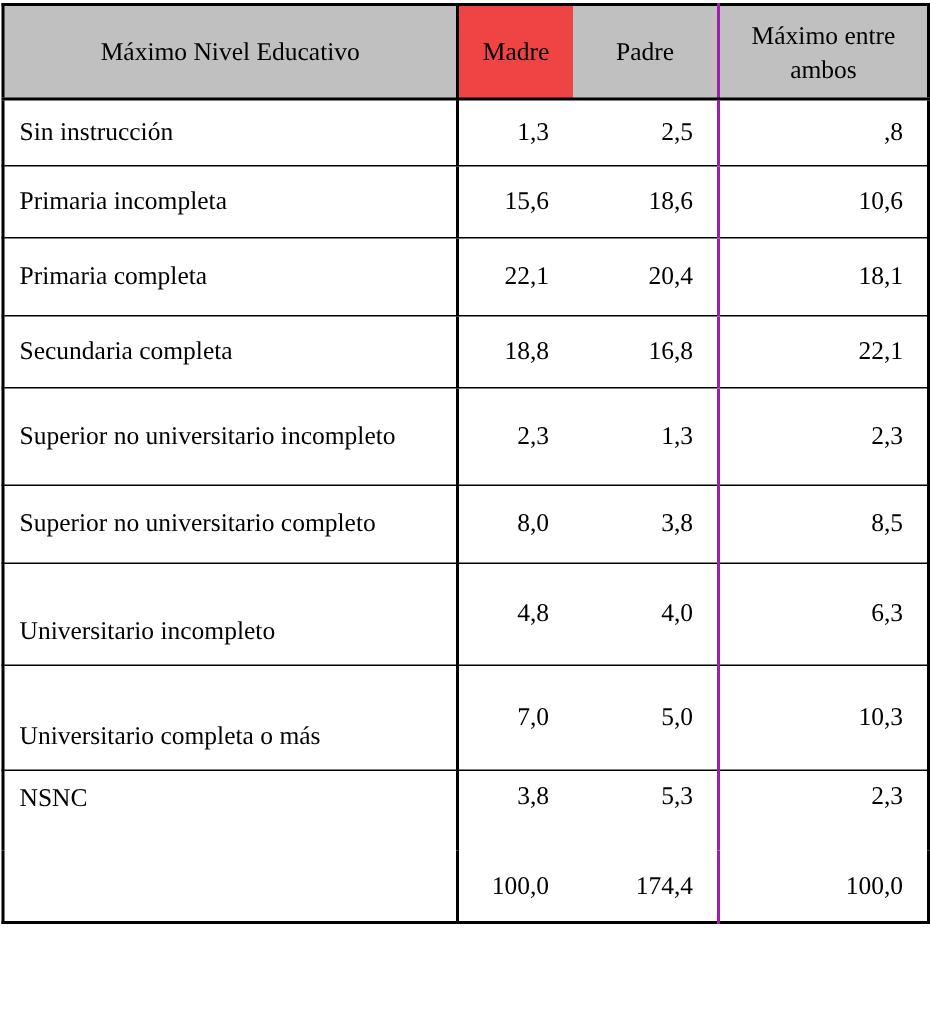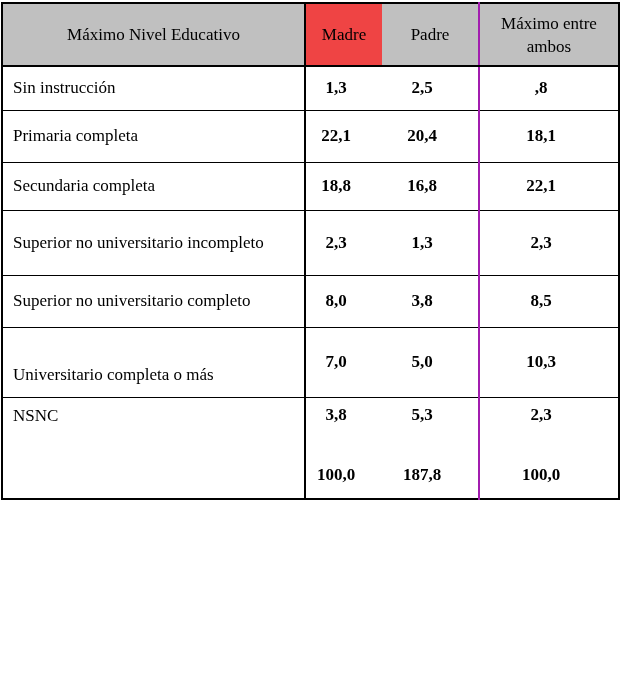--- a/index.html
+++ b/index.html
@@ -52,24 +52,23 @@
     vertical-align: middle;
     padding: 0;
   }
   td.cell-label {
     text-align: left;
     padding-left: 10px;
     padding-right: 8px;
     line-height: 24px;
   }
   td.cell-num {
-    text-align: center;
+    text-align: right;
     padding-right: 16px;
     line-height: 22px;
-    font-weight: bold;
   }
   tr.r-label-bottom td.cell-label {
     vertical-align: bottom;
     padding-bottom: 10px;
   }
   tr.r-top td {
     vertical-align: top;
     padding-top: 6px;
   }
 </style>
@@ -92,20 +91,26 @@
         <th class="col-max" style="background: rgb(192, 192, 192);">Máximo entre ambos</th>
       </tr>
     </thead>
     <tbody id="tbody">
         <tr class="" style="height: 44px;">
           <td class="cell-label col-label">Sin instrucción</td>
           <td class="cell-num col-madre">1,3</td>
           <td class="cell-num col-padre">2,5</td>
           <td class="cell-num col-max">,8</td>
         </tr>
+        <tr class="" style="height: 48px;">
+          <td class="cell-label col-label">Primaria incompleta</td>
+          <td class="cell-num col-madre">15,6</td>
+          <td class="cell-num col-padre">18,6</td>
+          <td class="cell-num col-max">10,6</td>
+        </tr>
         <tr class="" style="height: 52px;">
           <td class="cell-label col-label">Primaria completa</td>
           <td class="cell-num col-madre">22,1</td>
           <td class="cell-num col-padre">20,4</td>
           <td class="cell-num col-max">18,1</td>
         </tr>
         <tr class="" style="height: 48px; padding-left: 38px;">
           <td class="cell-label col-label">Secundaria completa</td>
           <td class="cell-num col-madre">18,8</td>
           <td class="cell-num col-padre">16,8</td>
@@ -116,33 +121,39 @@
           <td class="cell-num col-madre">2,3</td>
           <td class="cell-num col-padre">1,3</td>
           <td class="cell-num col-max">2,3</td>
         </tr>
         <tr class="" style="height: 52px;">
           <td class="cell-label col-label">Superior no universitario completo</td>
           <td class="cell-num col-madre">8,0</td>
           <td class="cell-num col-padre">3,8</td>
           <td class="cell-num col-max">8,5</td>
         </tr>
+        <tr class="r-label-bottom" style="height: 68px;">
+          <td class="cell-label col-label">Universitario incompleto</td>
+          <td class="cell-num col-madre">4,8</td>
+          <td class="cell-num col-padre">4,0</td>
+          <td class="cell-num col-max">6,3</td>
+        </tr>
         <tr class="r-label-bottom" style="height: 70px;">
           <td class="cell-label col-label">Universitario completa o más</td>
           <td class="cell-num col-madre">7,0</td>
           <td class="cell-num col-padre">5,0</td>
           <td class="cell-num col-max">10,3</td>
         </tr>
         <tr class="r-top" style="height: 54px;">
           <td class="cell-label col-label">NSNC</td>
           <td class="cell-num col-madre">3,8</td>
           <td class="cell-num col-padre">5,3</td>
           <td class="cell-num col-max">2,3</td>
         </tr>
         <tr class="r-no-top" style="height: 48px;">
           <td class="cell-label col-label"></td>
           <td class="cell-num col-madre">100,0</td>
-          <td class="cell-num col-padre">187,8</td>
+          <td class="cell-num col-padre">174,4</td>
           <td class="cell-num col-max">100,0</td>
         </tr>
       </tbody>
   </table>
 </div>
 
 </body></html>

